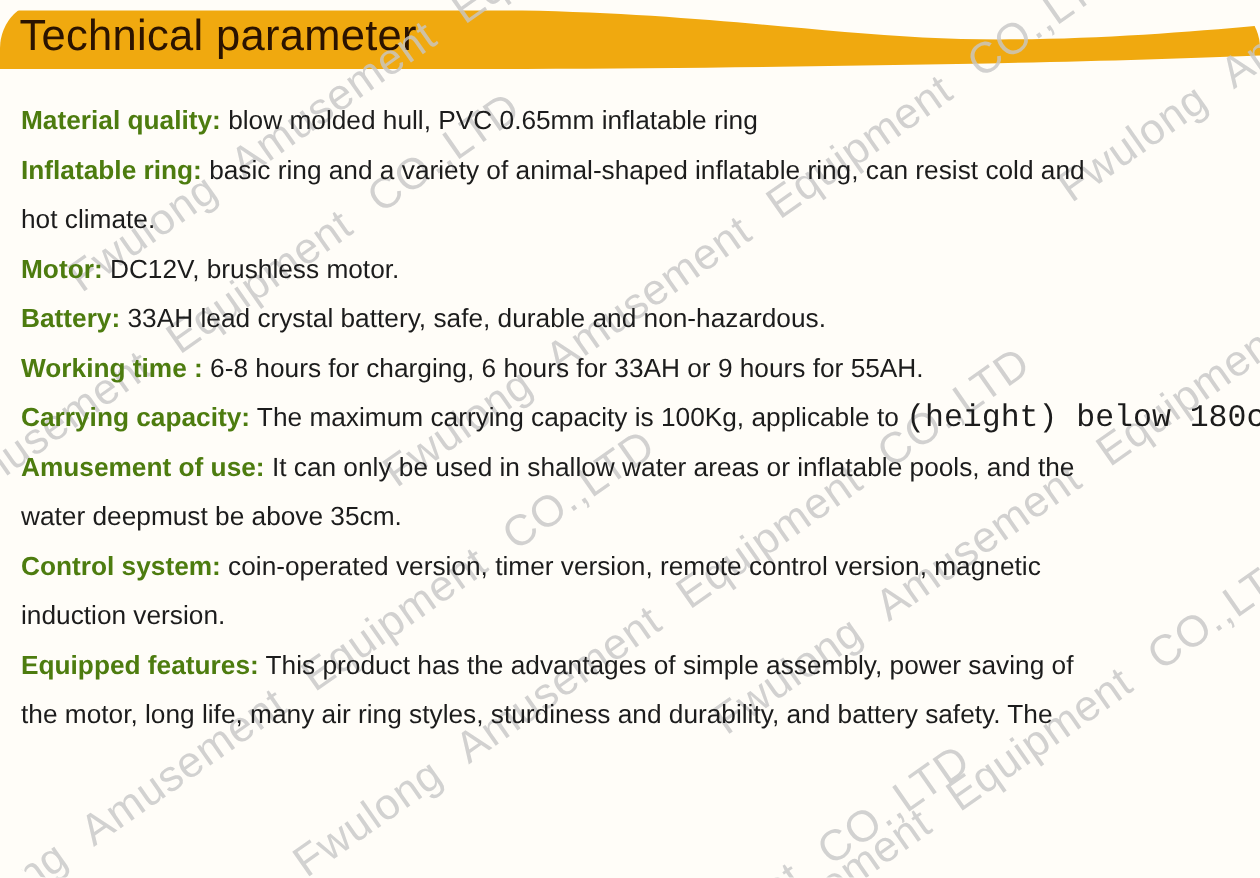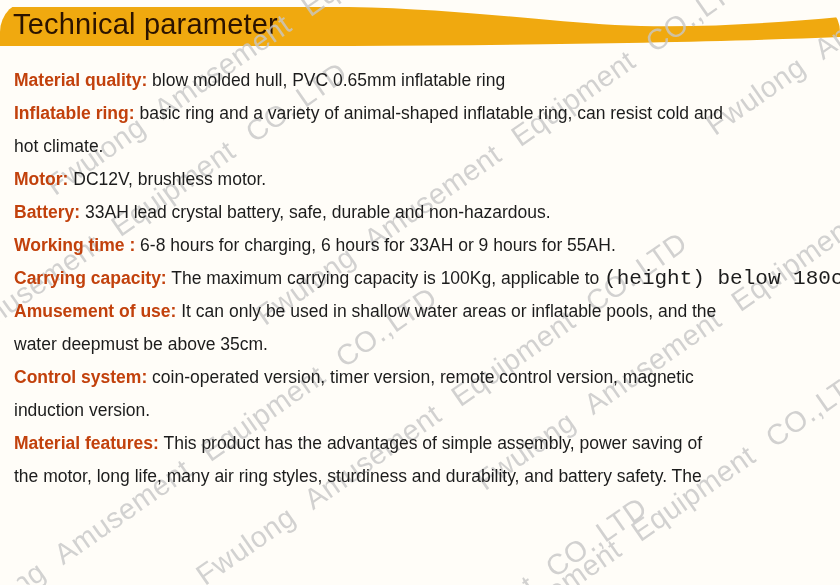--- a/index.html
+++ b/index.html
@@ -35,21 +35,21 @@
   .wm:nth-of-type(7){left:370px;top:700px;}
   .wm:nth-of-type(8){left:470px;top:470px;}
   .wm:nth-of-type(9){left:700px;top:115px;}
 
   
   .content{
     position:absolute;left:14px;top:64px;right:6px;z-index:3;
     font-size:17.5px;color:#1c1c1c;
   }
   .line{height:33px;line-height:33px;white-space:nowrap;}
-  .lbl{font-weight:bold;color:#c2410c;}
+  .lbl{font-weight:bold;color:#4d7c0f;}
   .small{font-size:21px;font-family:Liberation Mono, monospace;}
 </style>
 </head>
 <body>
 
 <div class="stage">
 
   <div class="banner">
     <svg width="840" height="56" viewBox="0 0 840 56" xmlns="http://www.w3.org/2000/svg">
       <path d="M0,7 L348,7 C460,9 540,21 615,25 C690,29 775,23 840,17 L840,37 C720,42 540,45 350,46 L0,46 Z" fill="#F0A90F"></path>
@@ -75,17 +75,17 @@
     <div class="line"><span class="lbl">Inflatable ring:</span><span> basic ring and a variety of animal-shaped inflatable ring, can resist cold and</span></div>
     <div class="line"><span class="lbl"></span><span>hot climate.</span></div>
     <div class="line"><span class="lbl">Motor:</span><span> DC12V, brushless motor.</span></div>
     <div class="line"><span class="lbl">Battery:</span><span> 33AH lead crystal battery, safe, durable and non-hazardous.</span></div>
     <div class="line"><span class="lbl">Working time :</span><span> 6-8 hours for charging, 6 hours for 33AH or 9 hours for 55AH.</span></div>
     <div class="line"><span class="lbl">Carrying capacity:</span><span> The maximum carrying capacity is 100Kg, applicable to </span><span class="small">(height) below 180cm.</span></div>
     <div class="line"><span class="lbl">Amusement of use:</span><span> It can only be used in shallow water areas or inflatable pools, and the</span></div>
     <div class="line"><span class="lbl"></span><span>water deepmust be above 35cm.</span></div>
     <div class="line"><span class="lbl">Control system:</span><span> coin-operated version, timer version, remote control version, magnetic</span></div>
     <div class="line"><span class="lbl"></span><span>induction version.</span></div>
-    <div class="line"><span class="lbl">Material features:</span><span> This product has the advantages of simple assembly, power saving of</span></div>
+    <div class="line"><span class="lbl">Equipped features:</span><span> This product has the advantages of simple assembly, power saving of</span></div>
     <div class="line"><span class="lbl"></span><span>the motor, long life, many air ring styles, sturdiness and durability, and battery safety. The</span></div>
   </div>
 
 </div>
 
 </body></html>

